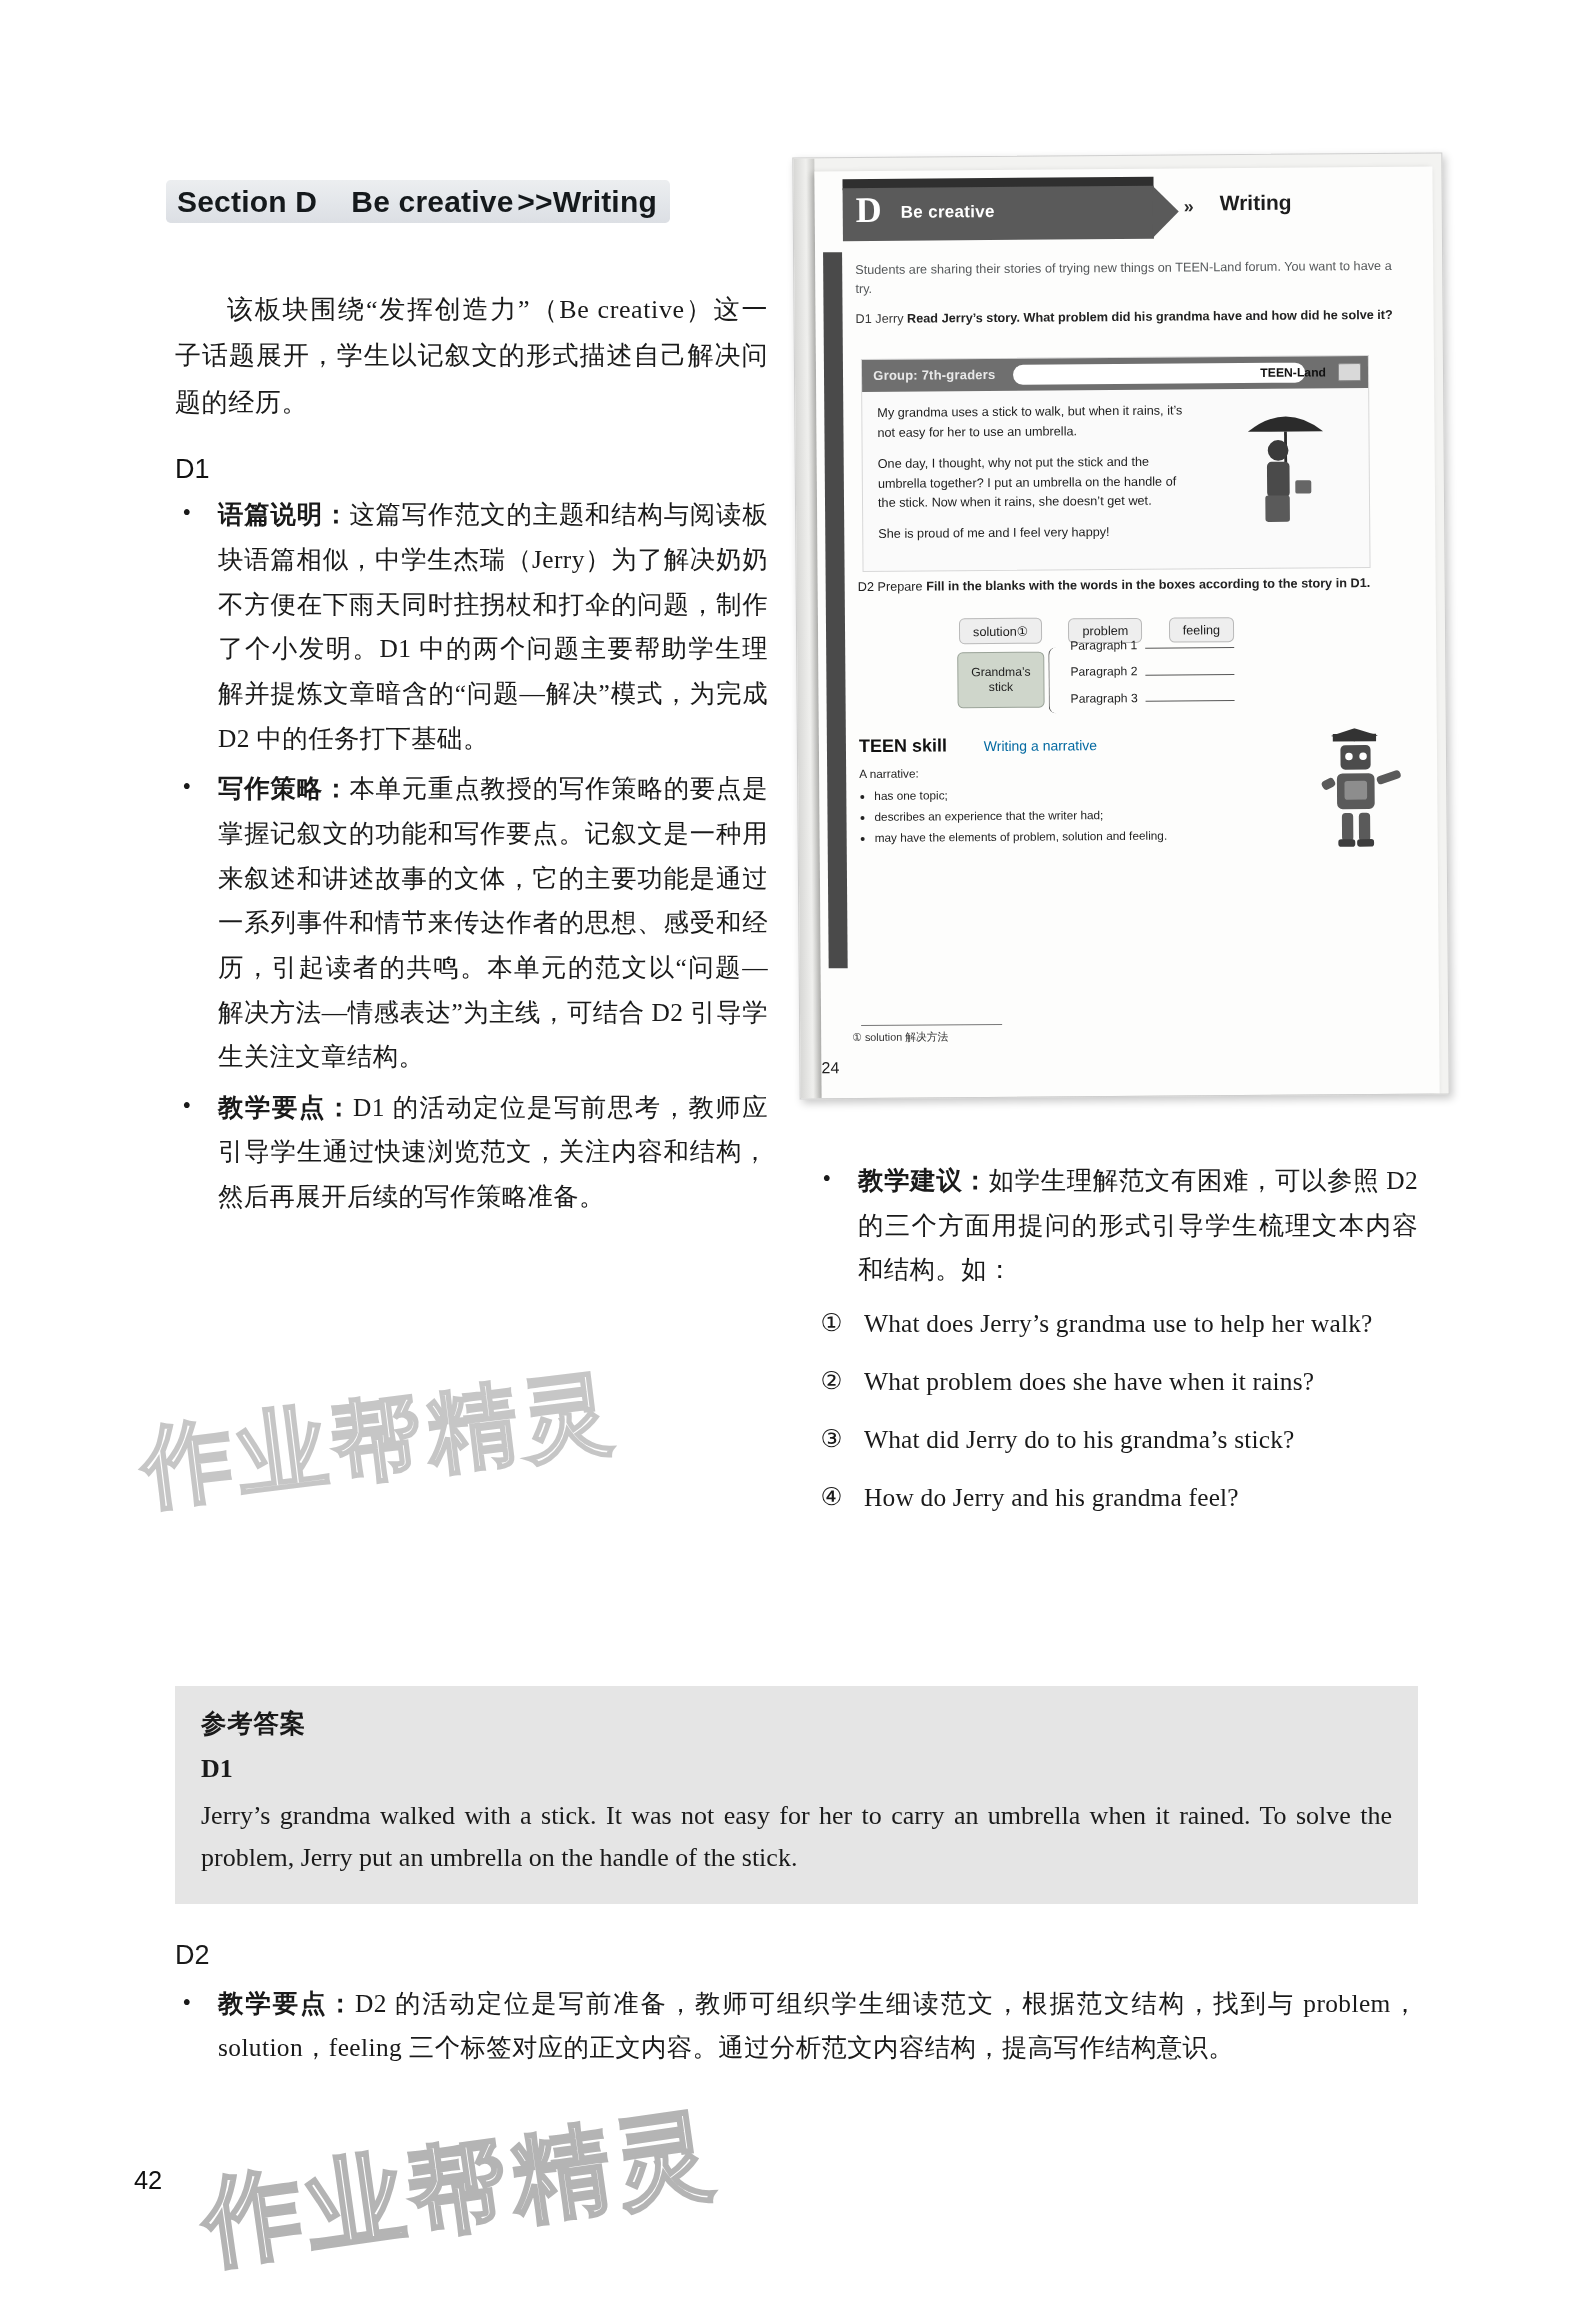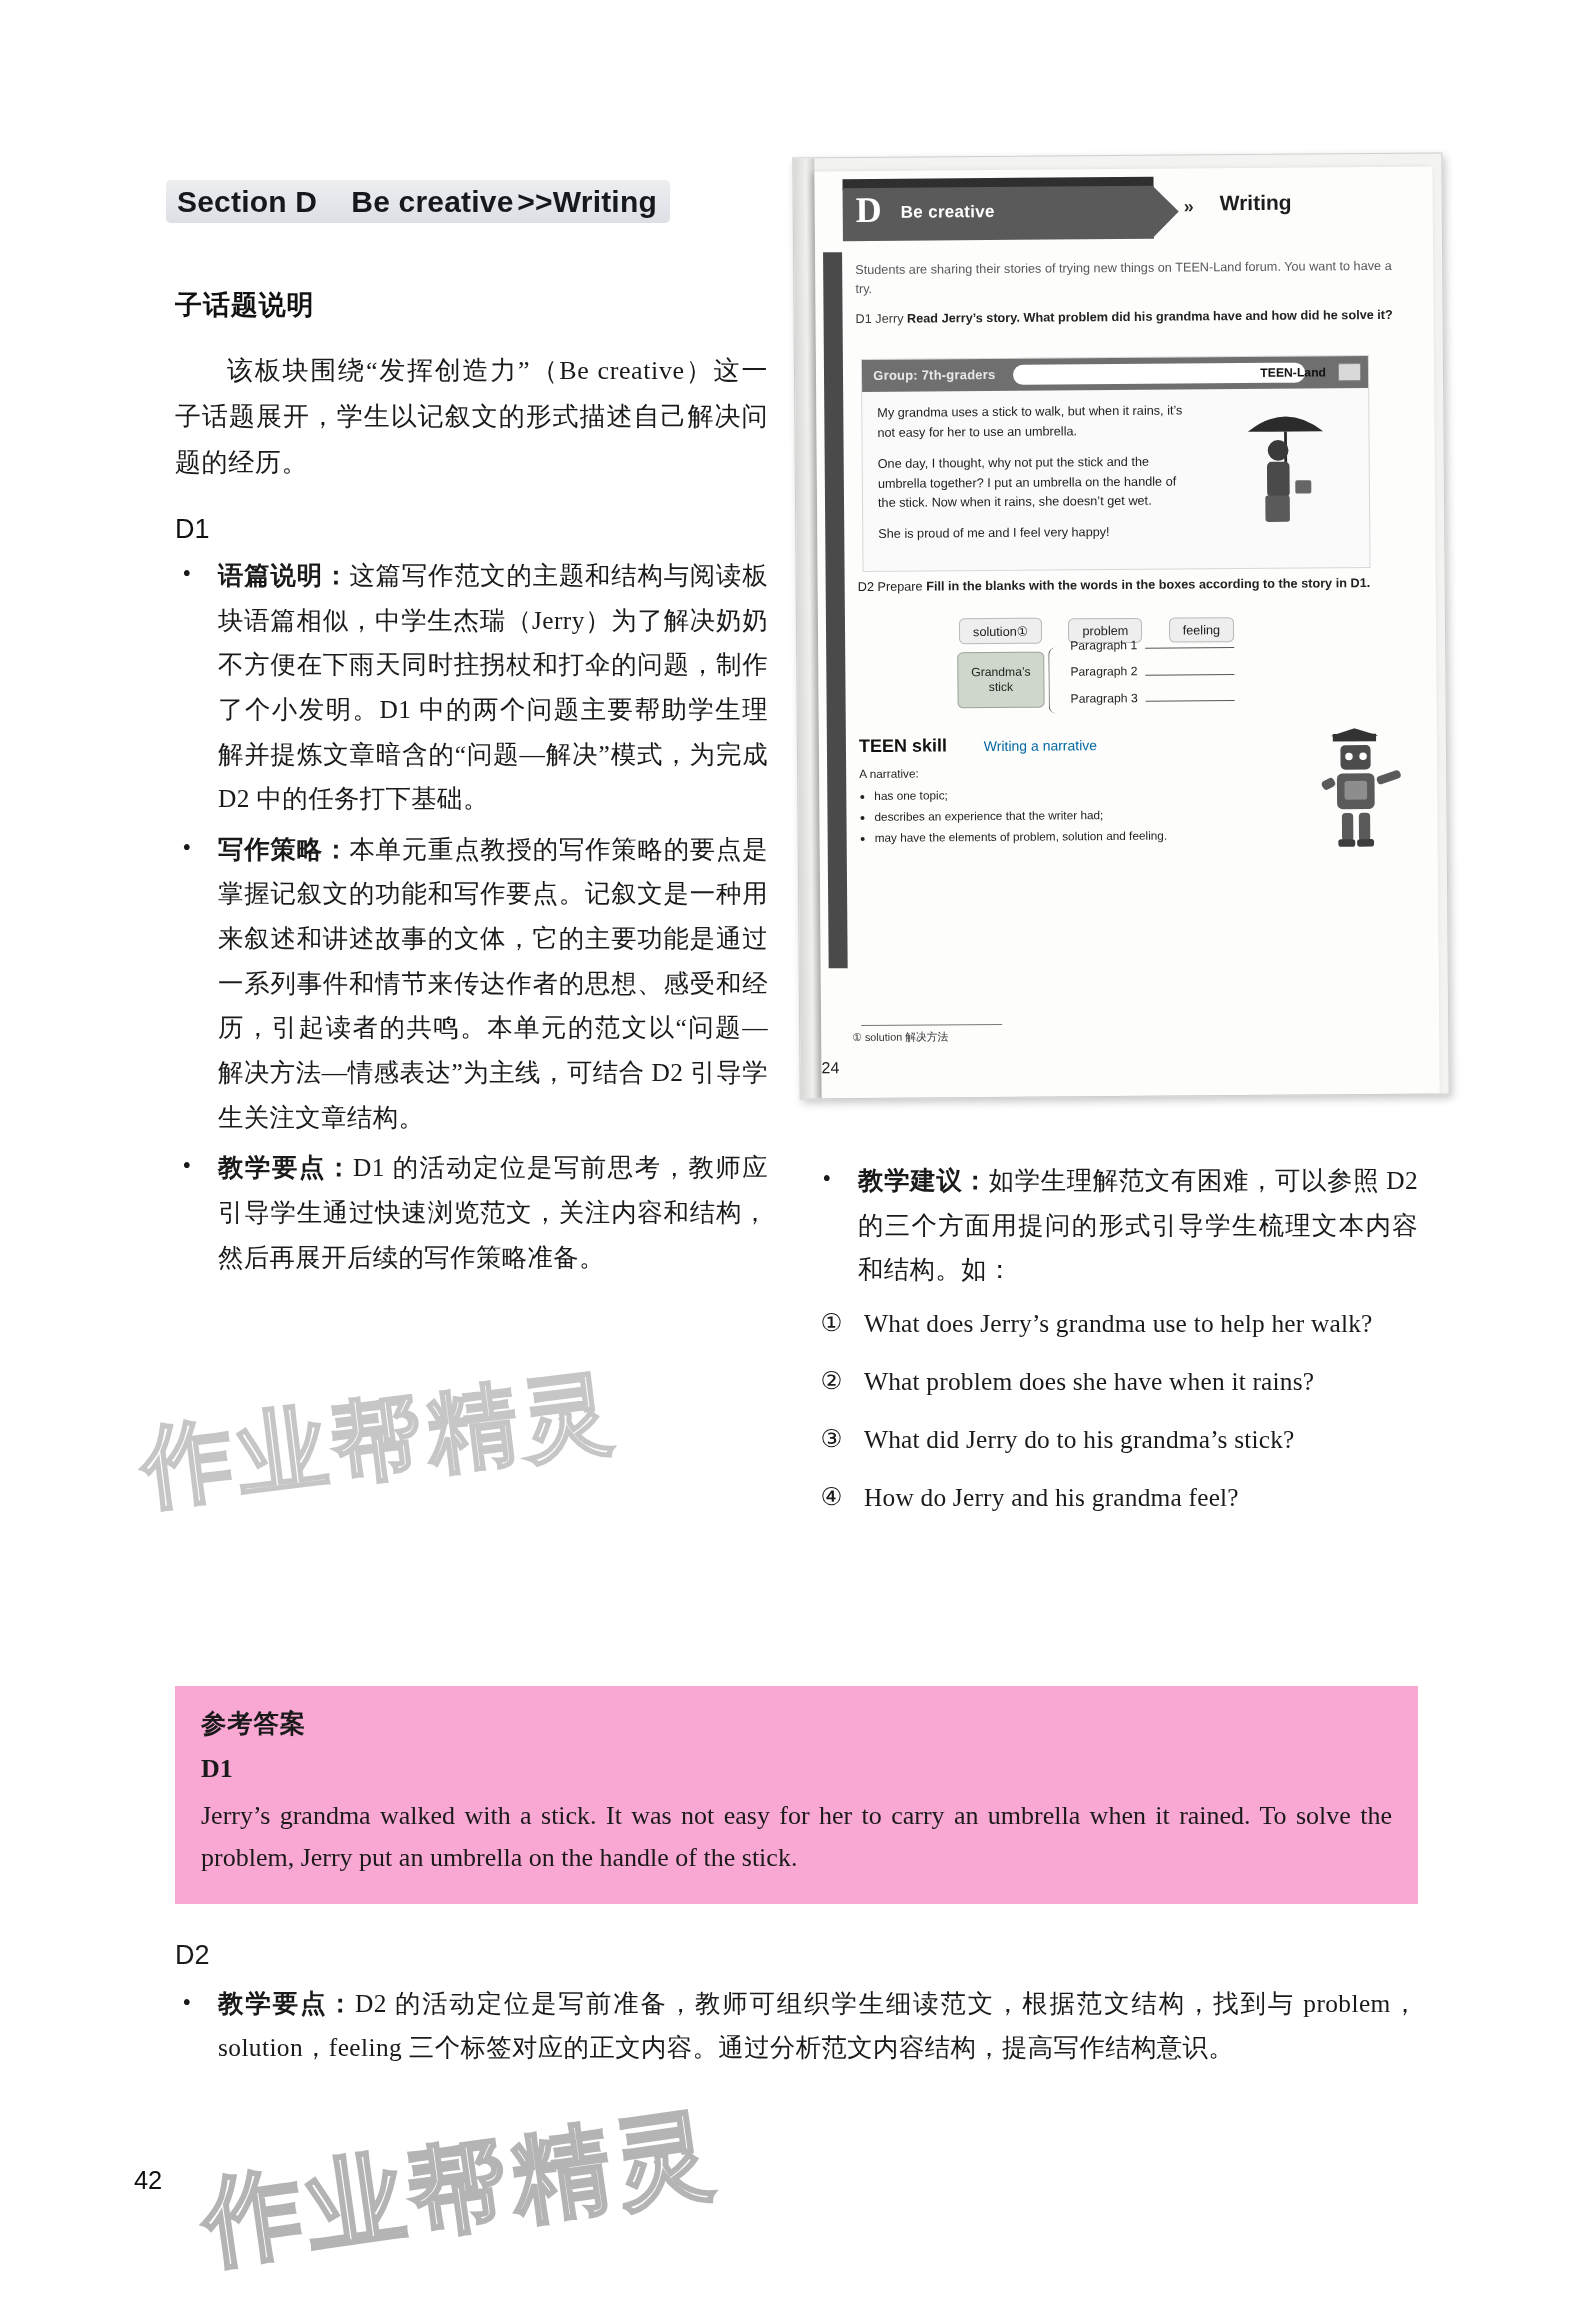--- a/index.html
+++ b/index.html
@@ -252,21 +252,21 @@
     font-family:"Liberation Sans", sans-serif; font-size:16px; color:#222;
   }
   .bp-rule {
     position:absolute; left:40px; bottom:72px; width:141px;
     border-top:0.9px solid #777;
   }
 
   
   .answer-box {
     position:absolute; left:175px; top:1686px; width:1243px;
-    background:#f9a8d4;
+    background:#e5e5e5;
     padding:21px 26px 24.5px 26px;
   }
   .answer-title {
     font-family:"Liberation Sans", sans-serif; font-weight:bold;
     font-size:25.4px; margin:0 0 13px 0; letter-spacing:0.9px;
   }
   .answer-sub {
     font-family:"Liberation Serif", serif; font-weight:bold;
     font-size:26px; margin:0 0 11.3px 0;
   }
@@ -313,21 +313,20 @@
       <span class="sh-band"></span>
       <span class="sh-text">Section D    Be creative</span>
     </div>
     <div class="sh-line sh-row2">
       <span class="sh-band"></span>
       <span class="sh-text">&gt;&gt;Writing</span>
     </div>
   </div>
 
   <div class="col-left">
-    <h2 class="zh-head">子话题说明</h2>
     <p class="zh-body">该板块围绕“发挥创造力”（Be creative）这一子话题展开，学生以记叙文的形式描述自己解决问题的经历。</p>
 
     <h3 class="d-label">D1</h3>
 
     <ul class="bullets">
       <li>
         <span class="lead">语篇说明：</span><span>这篇写作范文的主题和结构与阅读板块语篇相似，中学生杰瑞（Jerry）为了解决奶奶不方便在下雨天同时拄拐杖和打伞的问题，制作了个小发明。D1 中的两个问题主要帮助学生理解并提炼文章暗含的“问题—解决”模式，为完成 D2 中的任务打下基础。</span>
       </li>
       <li>
         <span class="lead">写作策略：</span><span>本单元重点教授的写作策略的要点是掌握记叙文的功能和写作要点。记叙文是一种用来叙述和讲述故事的文体，它的主要功能是通过一系列事件和情节来传达作者的思想、感受和经历，引起读者的共鸣。本单元的范文以“问题—解决方法—情感表达”为主线，可结合 D2 引导学生关注文章结构。</span>

